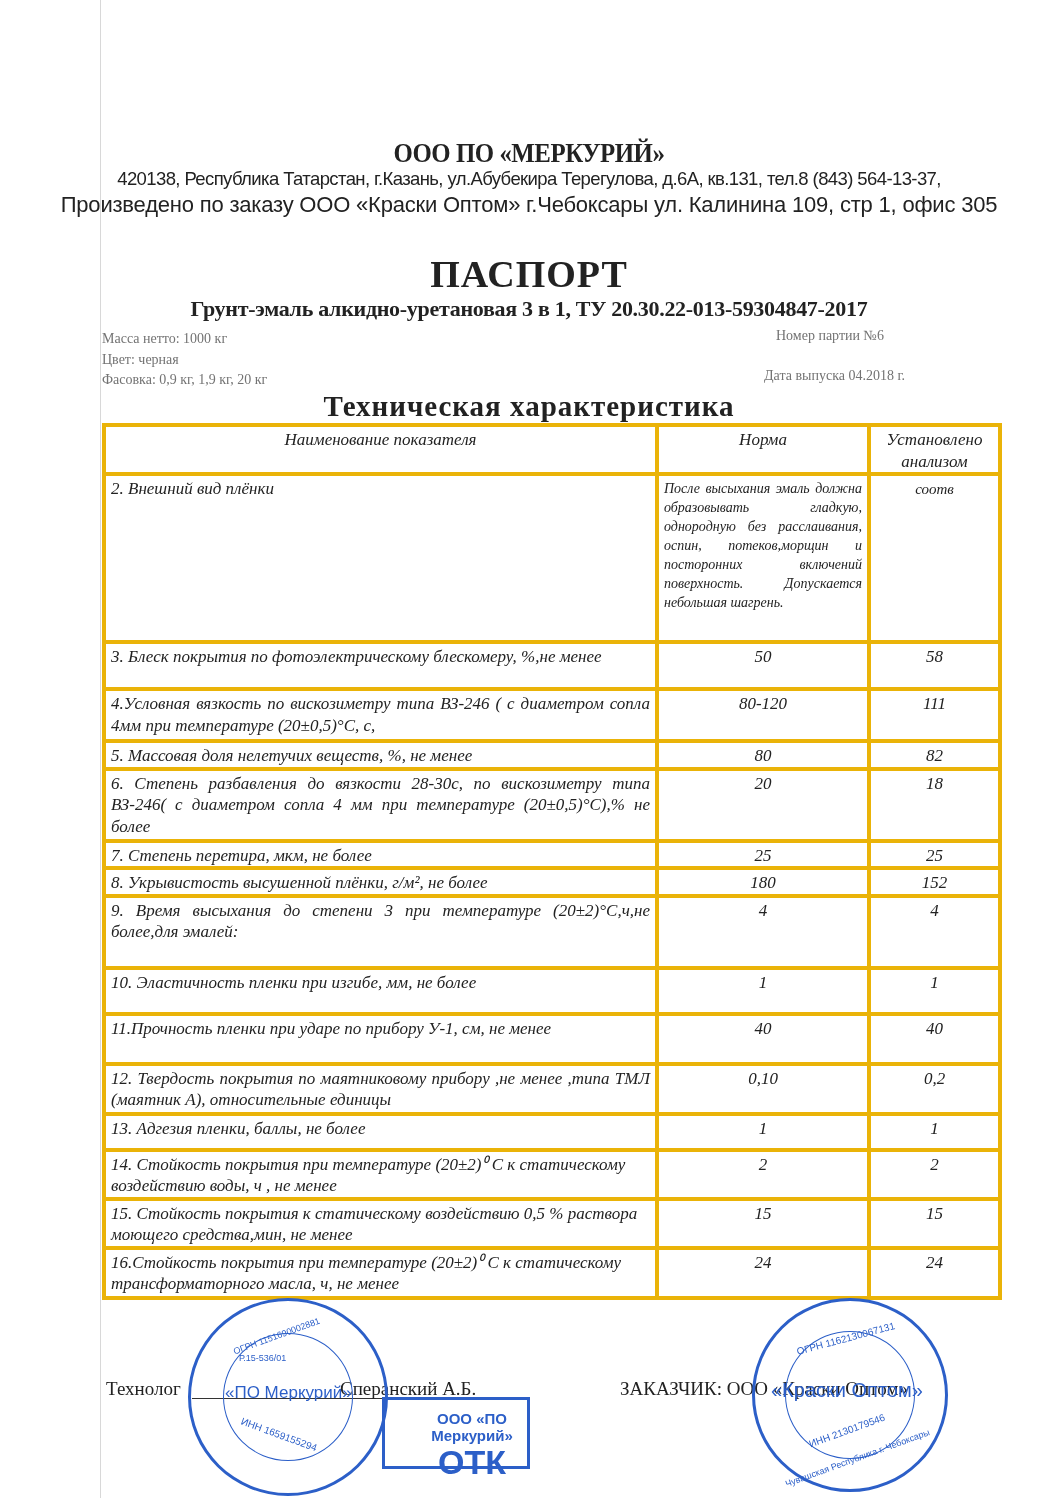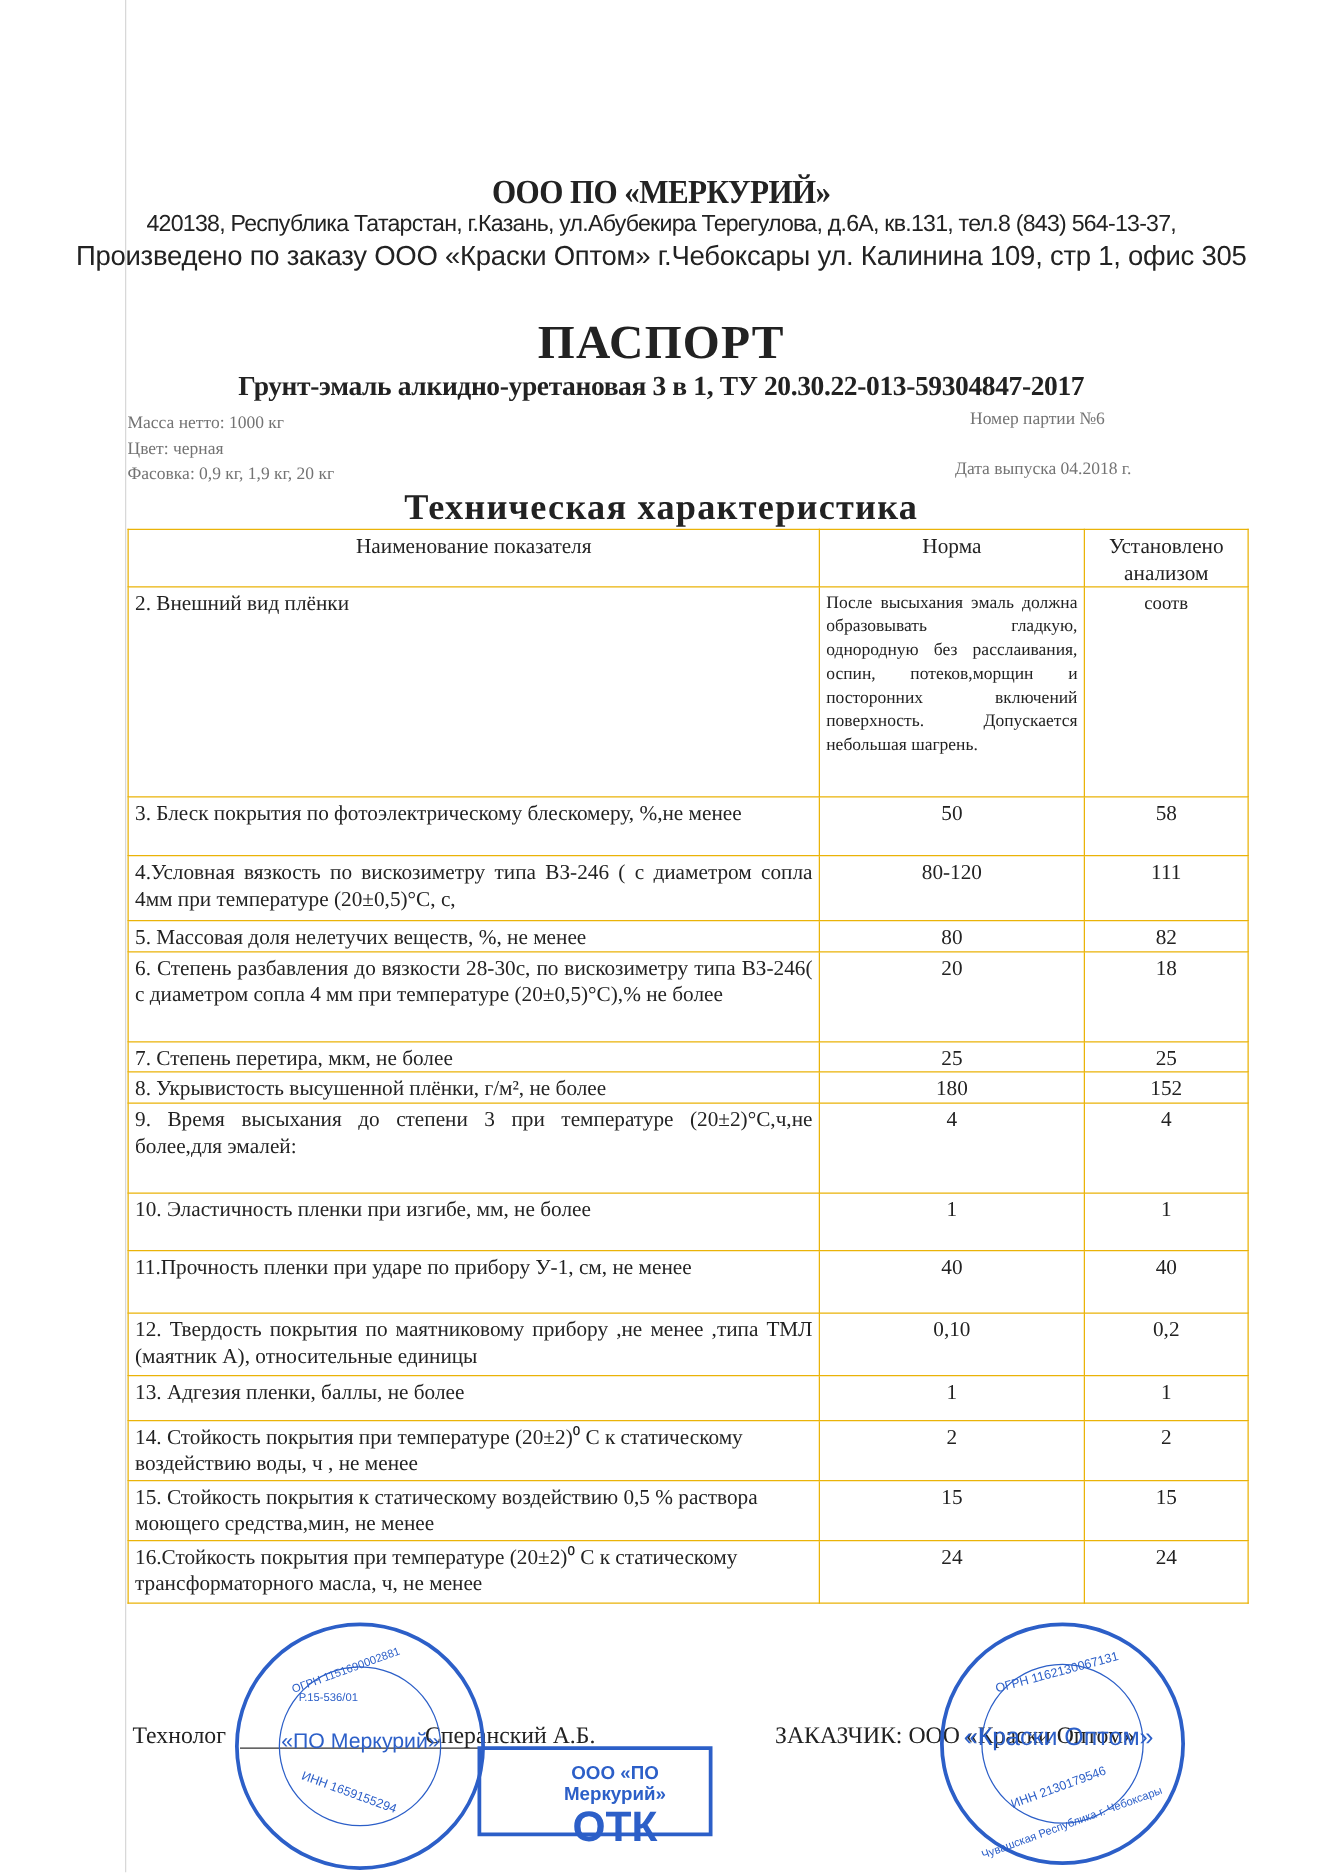--- a/index.html
+++ b/index.html
@@ -6,32 +6,32 @@
   body { width: 1058px; height: 1498px; position: relative; overflow: hidden; font-family: "Liberation Serif", serif; color: #222; }
   .margin-line { position: absolute; left: 100px; top: 0; width: 1px; height: 1498px; background: #d8d8d8; }
   .company { position: absolute; top: 138px; left: 0; width: 1058px; text-align: center; font-size: 27px; font-weight: bold; letter-spacing: -0.5px; color: #222; transform: scaleX(0.92); }
   .address { position: absolute; top: 168px; left: 0; width: 1058px; text-align: center; font-family: "Liberation Sans", sans-serif; font-size: 18.5px; letter-spacing: -0.6px; color: #222; }
   .address.l2 { top: 192px; font-size: 22px; letter-spacing: -0.2px; }
   .passport { position: absolute; top: 252px; left: 0; width: 1058px; text-align: center; font-size: 38px; font-weight: bold; color: #222; letter-spacing: 1px; }
   .product { position: absolute; top: 296px; left: 0; width: 1058px; text-align: center; font-size: 22px; font-weight: bold; color: #222; letter-spacing: -0.3px; }
   .meta { position: absolute; font-size: 14px; color: #737373; }
   .techtitle { position: absolute; top: 390px; left: 0; width: 1058px; text-align: center; font-size: 29px; font-weight: bold; color: #222; letter-spacing: 1px; }
   table.spec { position: absolute; top: 423px; left: 102px; width: 896px; border-collapse: collapse; table-layout: fixed; font-size: 17px; color: #222; }
-  table.spec td { border: 1px solid #eab308; vertical-align: top; padding: 2px 5px 0 5px; line-height: 21.5px; }
+  table.spec td { border: 4px solid #eab308; vertical-align: top; padding: 2px 5px 0 5px; line-height: 21.5px; font-style: italic; }
   table.spec td.name { text-align: justify; }
   table.spec td.norm, table.spec td.res { text-align: center; }
   table.spec td.norm-small { text-align: justify; font-size: 14px; line-height: 19px; padding-top: 3px; }
   table.spec td.res-small { text-align: center; font-size: 15px; padding-top: 3px; }
   .hdr td { text-align: center; }
   .sig { position: absolute; top: 1378px; font-size: 19px; color: #222; }
   .sig-line { position: absolute; top: 1398px; left: 192px; width: 218px; height: 1px; background: #333; }
   .stamp { position: absolute; border-radius: 50%; border: 3px solid #2c5fc8; box-sizing: border-box; }
   .stamp .inner { position: absolute; border-radius: 50%; border: 1.5px solid #2c5fc8; box-sizing: border-box; }
   .stamp-text { position: absolute; color: #2c5fc8; font-family: "Liberation Sans", sans-serif; white-space: nowrap; }
-  .otk { position: absolute; left: 382px; top: 1397px; width: 188px; height: 72px; border: 3px solid #2c5fc8; box-sizing: border-box; color: #2c5fc8; font-family: "Liberation Sans", sans-serif; text-align: center; padding-left: 32px; }
+  .otk { position: absolute; left: 382px; top: 1397px; width: 148px; height: 72px; border: 3px solid #2c5fc8; box-sizing: border-box; color: #2c5fc8; font-family: "Liberation Sans", sans-serif; text-align: center; padding-left: 32px; }
   .otk .t1 { font-size: 15px; font-weight: bold; margin-top: 10px; }
   .otk .t2 { font-size: 34px; font-weight: bold; line-height: 36px; }
 </style>
 </head>
 <body>
 
 <div class="margin-line"></div>
 
 <div class="company">ООО  ПО «МЕРКУРИЙ»</div>
 <div class="address">420138, Республика Татарстан, г.Казань, ул.Абубекира Терегулова, д.6А, кв.131, тел.8 (843) 564-13-37,</div>

